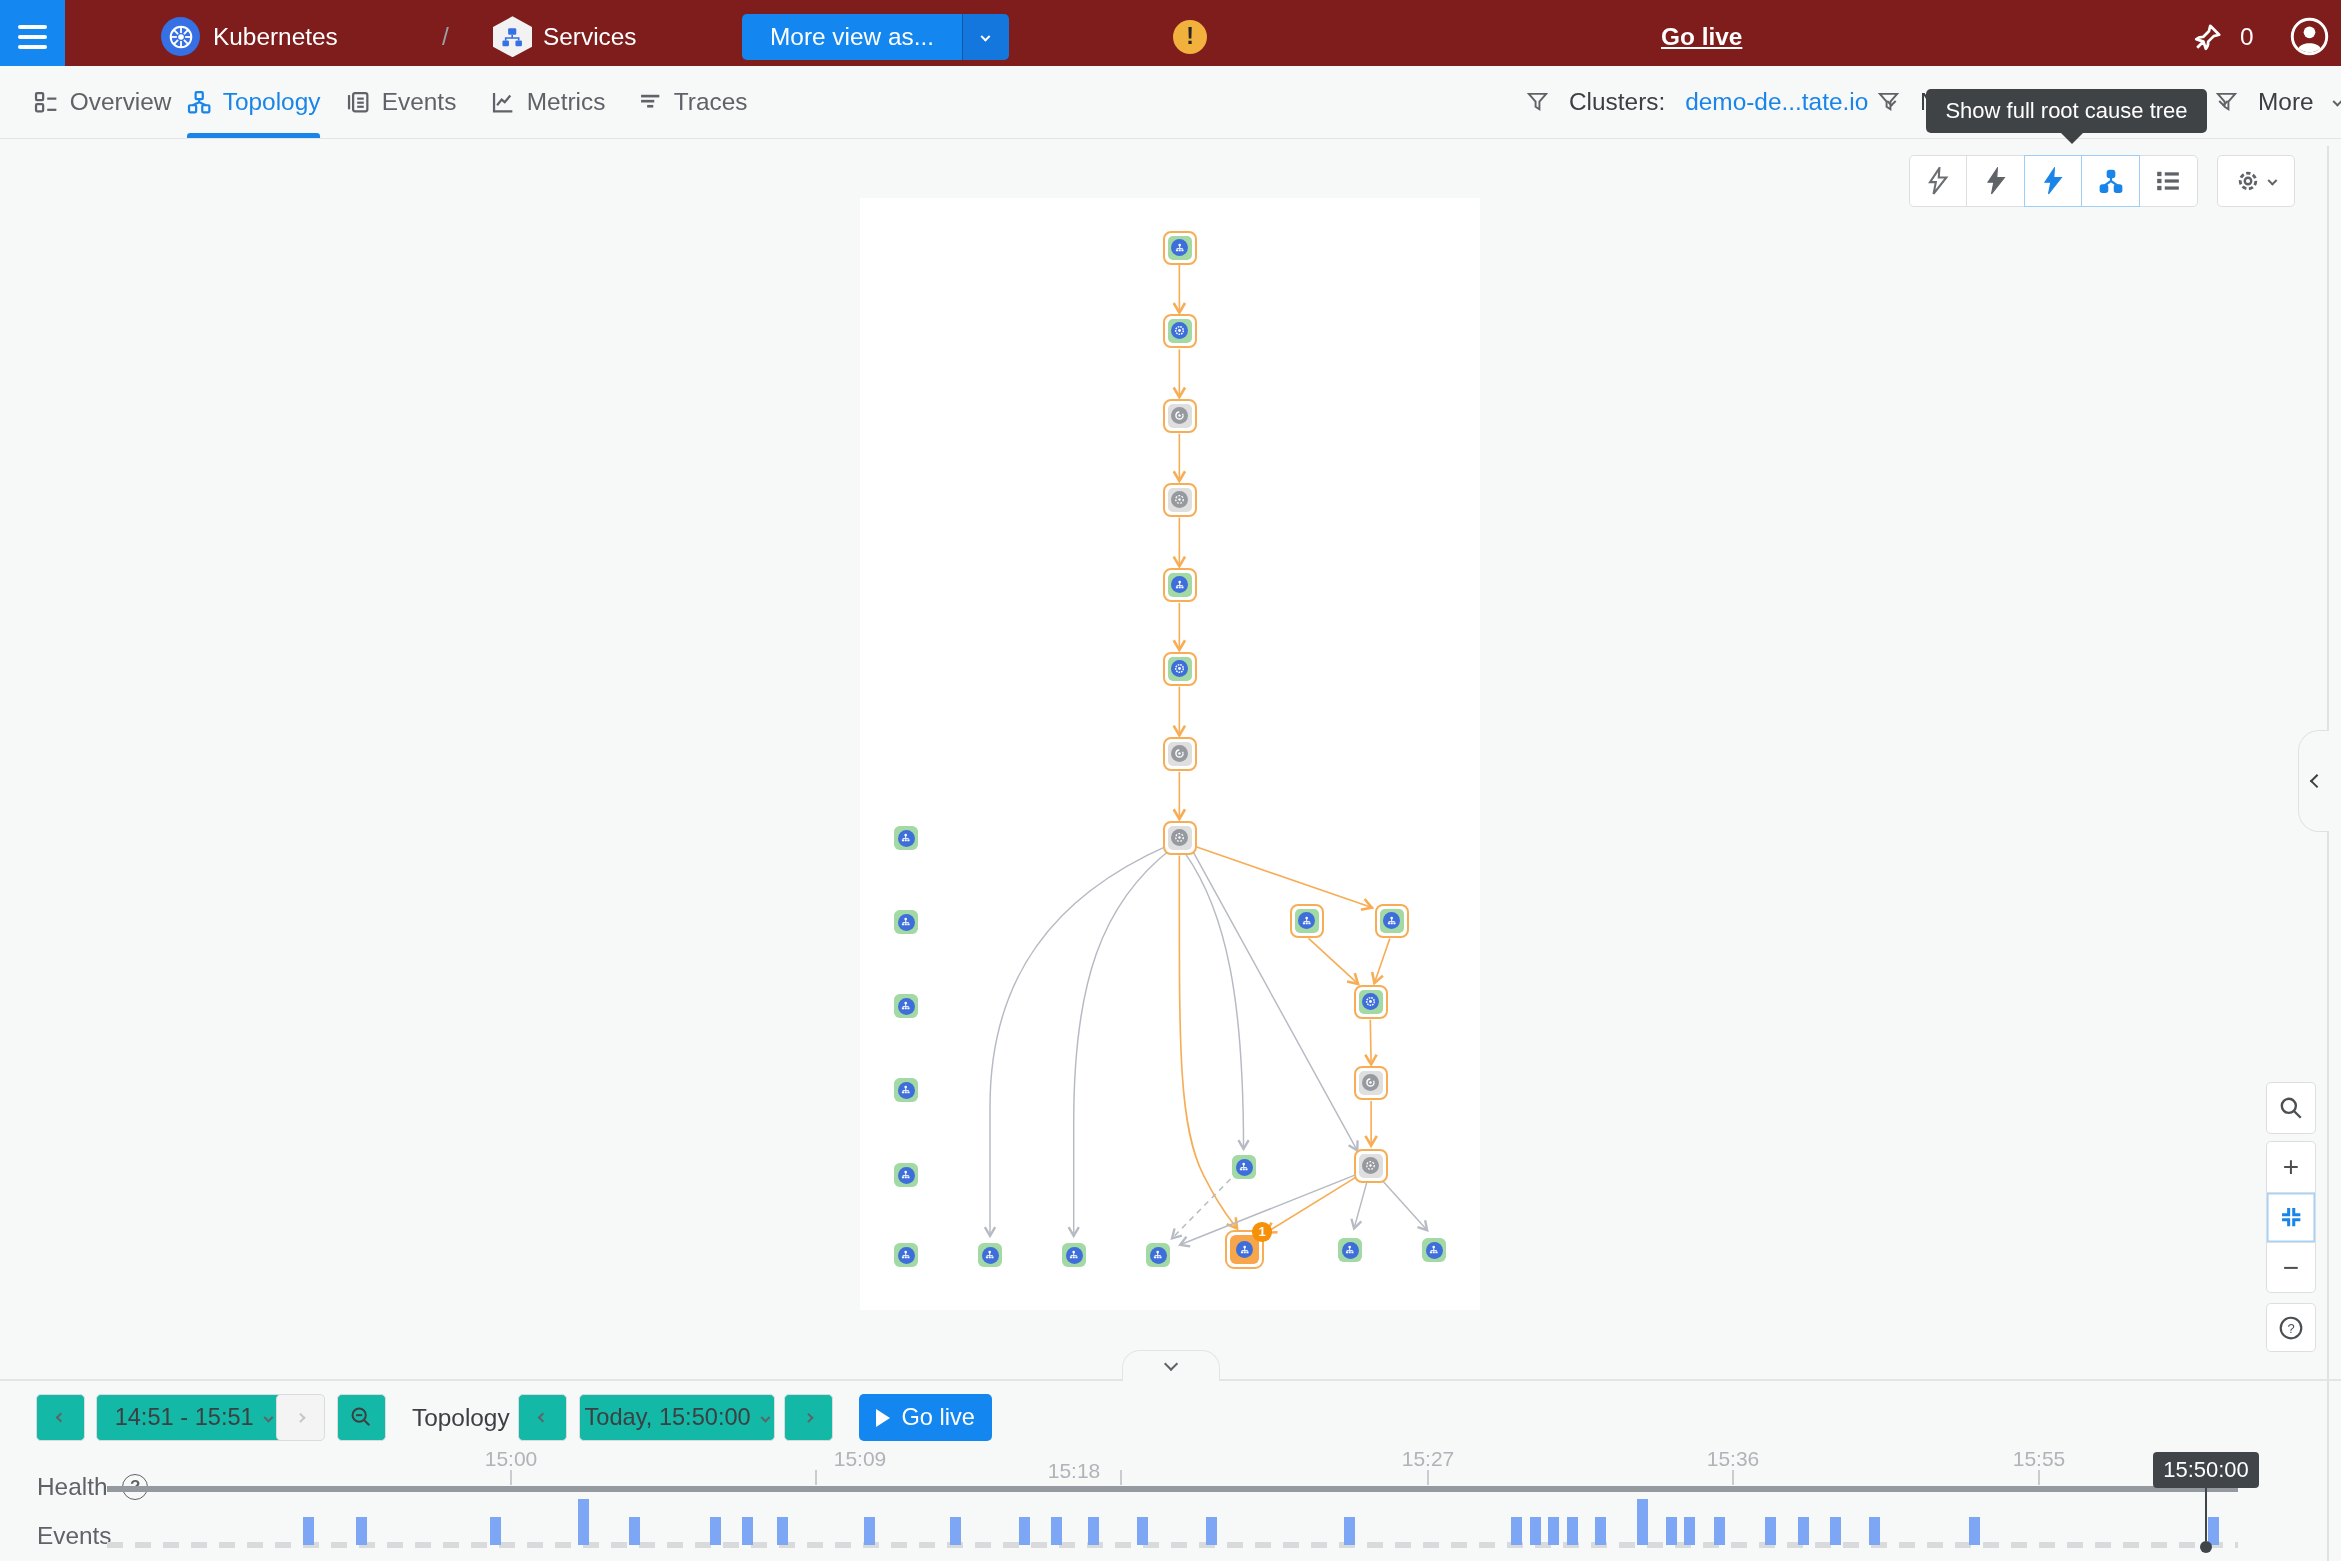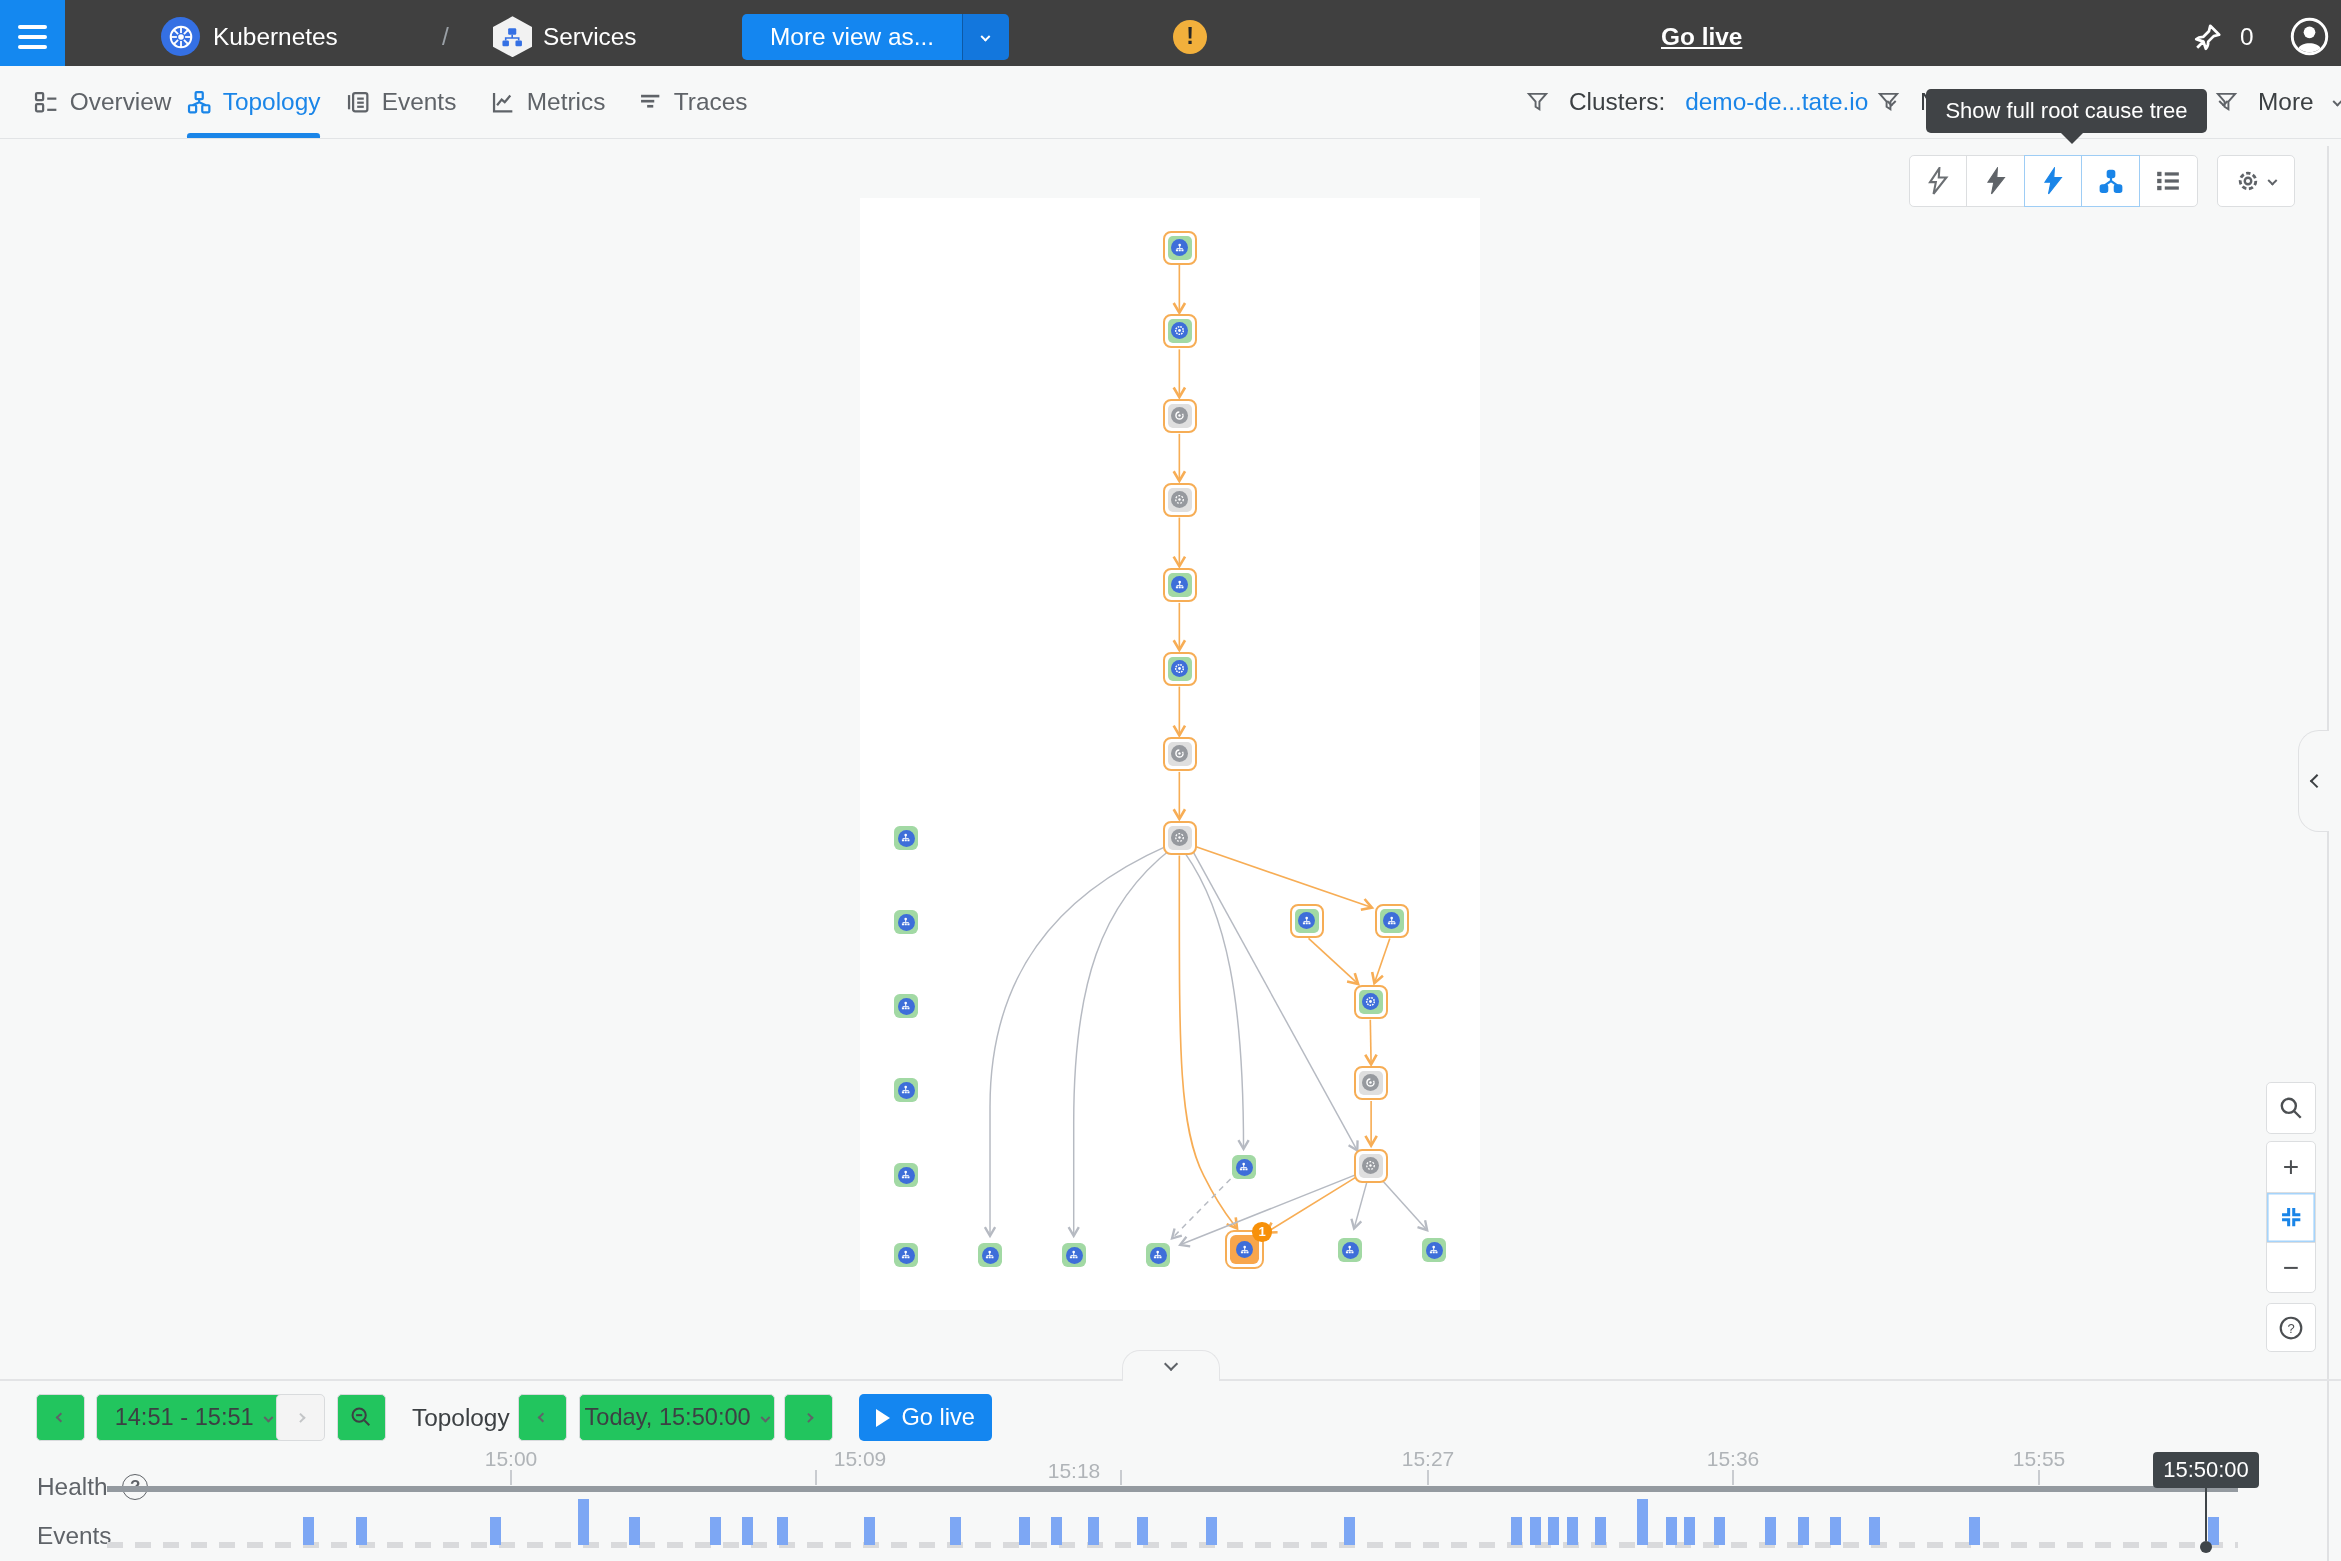--- a/index.html
+++ b/index.html
@@ -1,20 +1,20 @@
 <!DOCTYPE html>
 <html style="font-size:13px"><head>
 <meta charset="utf-8">
 <style>
   * { margin:0; padding:0; box-sizing:border-box; }
   html,body { width:2342px; height:1561px; font-family:"Liberation Sans", sans-serif; background:#f7f8f8; overflow:hidden; }
   #app { position:relative; width:2342px; height:1561px; background:#f7f8f8; }
 
   
-  .topbar { position:absolute; left:0; top:0; width:2342px; height:73px; background:#404040; }
+  .topbar { position:absolute; left:0; top:0; width:2342px; height:73px; background:#7f1d1d; }
   .hamburger { position:absolute; left:0; top:0; width:65px; height:73px; background:#1488f0; cursor:pointer; }
   .hamburger span { position:absolute; left:18px; width:29px; height:4.1px; border-radius:2.4px; background:#fff; }
   .hamburger span:nth-child(1){top:25px}.hamburger span:nth-child(2){top:35px}.hamburger span:nth-child(3){top:45px}
   .k8slogo { position:absolute; left:161px; top:17px; width:39px; height:39px; border-radius:50%; background:#3570e4; display:flex; align-items:center; justify-content:center; }
   .tb-text { position:absolute; top:0; height:73px; line-height:73px; color:#fff; font-size:24.4px; white-space:nowrap; }
   .hexwrap { position:absolute; left:493px; top:16.3px; width:39px; height:41px; background:#f2f2f2; clip-path:polygon(50% 0,100% 26%,100% 74%,50% 100%,0 74%,0 26%); display:flex; align-items:center; justify-content:center; }
   .savebtn { position:absolute; left:742px; top:14px; height:46px; display:flex; border-radius:4.9px; overflow:hidden; cursor:pointer; }
   .savebtn .main { background:#1486f0; color:#fff; font-size:24.4px; padding:0 28px; display:flex; align-items:center; }
   .savebtn .caret { background:#1377dd; width:47px; display:flex; align-items:center; justify-content:center; border-left:0.8px solid rgba(0,0,0,.25); }
   .warncircle { position:absolute; left:1173px; top:19.5px; width:34px; height:34px; border-radius:50%; background:#f2b03c; color:#262626; font-weight:bold; font-size:23px; display:flex; align-items:center; justify-content:center; }
@@ -71,21 +71,21 @@
   .right-tab { position:absolute; left:2298px; top:730px; width:31px; height:102px; background:#f7f8f8; border:1.6px solid #e0e1e3; border-right:none; border-radius:21px 0 0 21px; display:flex; align-items:center; justify-content:center; cursor:pointer; z-index:5; }
 
   
   .fcard { position:absolute; left:2266px; width:50px; background:#fff; border:1.6px solid #dcdee0; border-radius:4.9px; display:flex; flex-direction:column; align-items:center; }
   .fbtn { width:100%; height:50px; display:flex; align-items:center; justify-content:center; cursor:pointer; font-size:28px; color:#4c4f52; }
   .fbtn + .fbtn { border-top:1.6px solid #dcdee0; }
   .fbtn.active { box-shadow:inset 0 0 0 1.6px #a6d4fb; }
 
   
   .footer-divider { position:absolute; left:0; top:1379px; width:2342px; height:1.6px; background:#e3e4e6; }
-  .fctl { position:absolute; top:1394px; height:47px; background:#22c55e; border:1.6px solid #d9dbdd; border-radius:4.9px; display:flex; align-items:center; justify-content:center; gap:11.4px; font-size:23.6px; color:#3c4043; cursor:pointer; }
+  .fctl { position:absolute; top:1394px; height:47px; background:#14b8a6; border:1.6px solid #d9dbdd; border-radius:4.9px; display:flex; align-items:center; justify-content:center; gap:11.4px; font-size:23.6px; color:#3c4043; cursor:pointer; }
   .fctl.disabled { background:#f4f4f4; cursor:default; }
   .fctl.disabled .chev { border-color:#c3c5c7; }
   .flabel { position:absolute; top:1394px; height:47px; display:flex; align-items:center; font-size:24.4px; color:#3c4043; }
   .golivebtn { position:absolute; left:859px; top:1394px; width:133px; height:47px; background:#1486f0; border-radius:4.9px; color:#fff; font-size:23.6px; display:flex; align-items:center; justify-content:center; gap:11.4px; cursor:pointer; }
   .play { width:0; height:0; border-left:14.6px solid #fff; border-top:9px solid transparent; border-bottom:9px solid transparent; }
 
   .rowlabel { position:absolute; left:37px; font-size:24.4px; color:#5f6368; display:flex; align-items:center; gap:14.6px; }
   .qicon { width:26px; height:26px; border-radius:50%; border:1.6px solid #5f6368; font-size:17px; color:#5f6368; display:flex; align-items:center; justify-content:center; font-weight:bold; }
   .healthbar { position:absolute; left:107px; top:1486px; width:2131px; height:5.7px; background:#949aa0; }
   .dashline { position:absolute; left:107px; top:1542px; width:2131px; height:5.7px;

